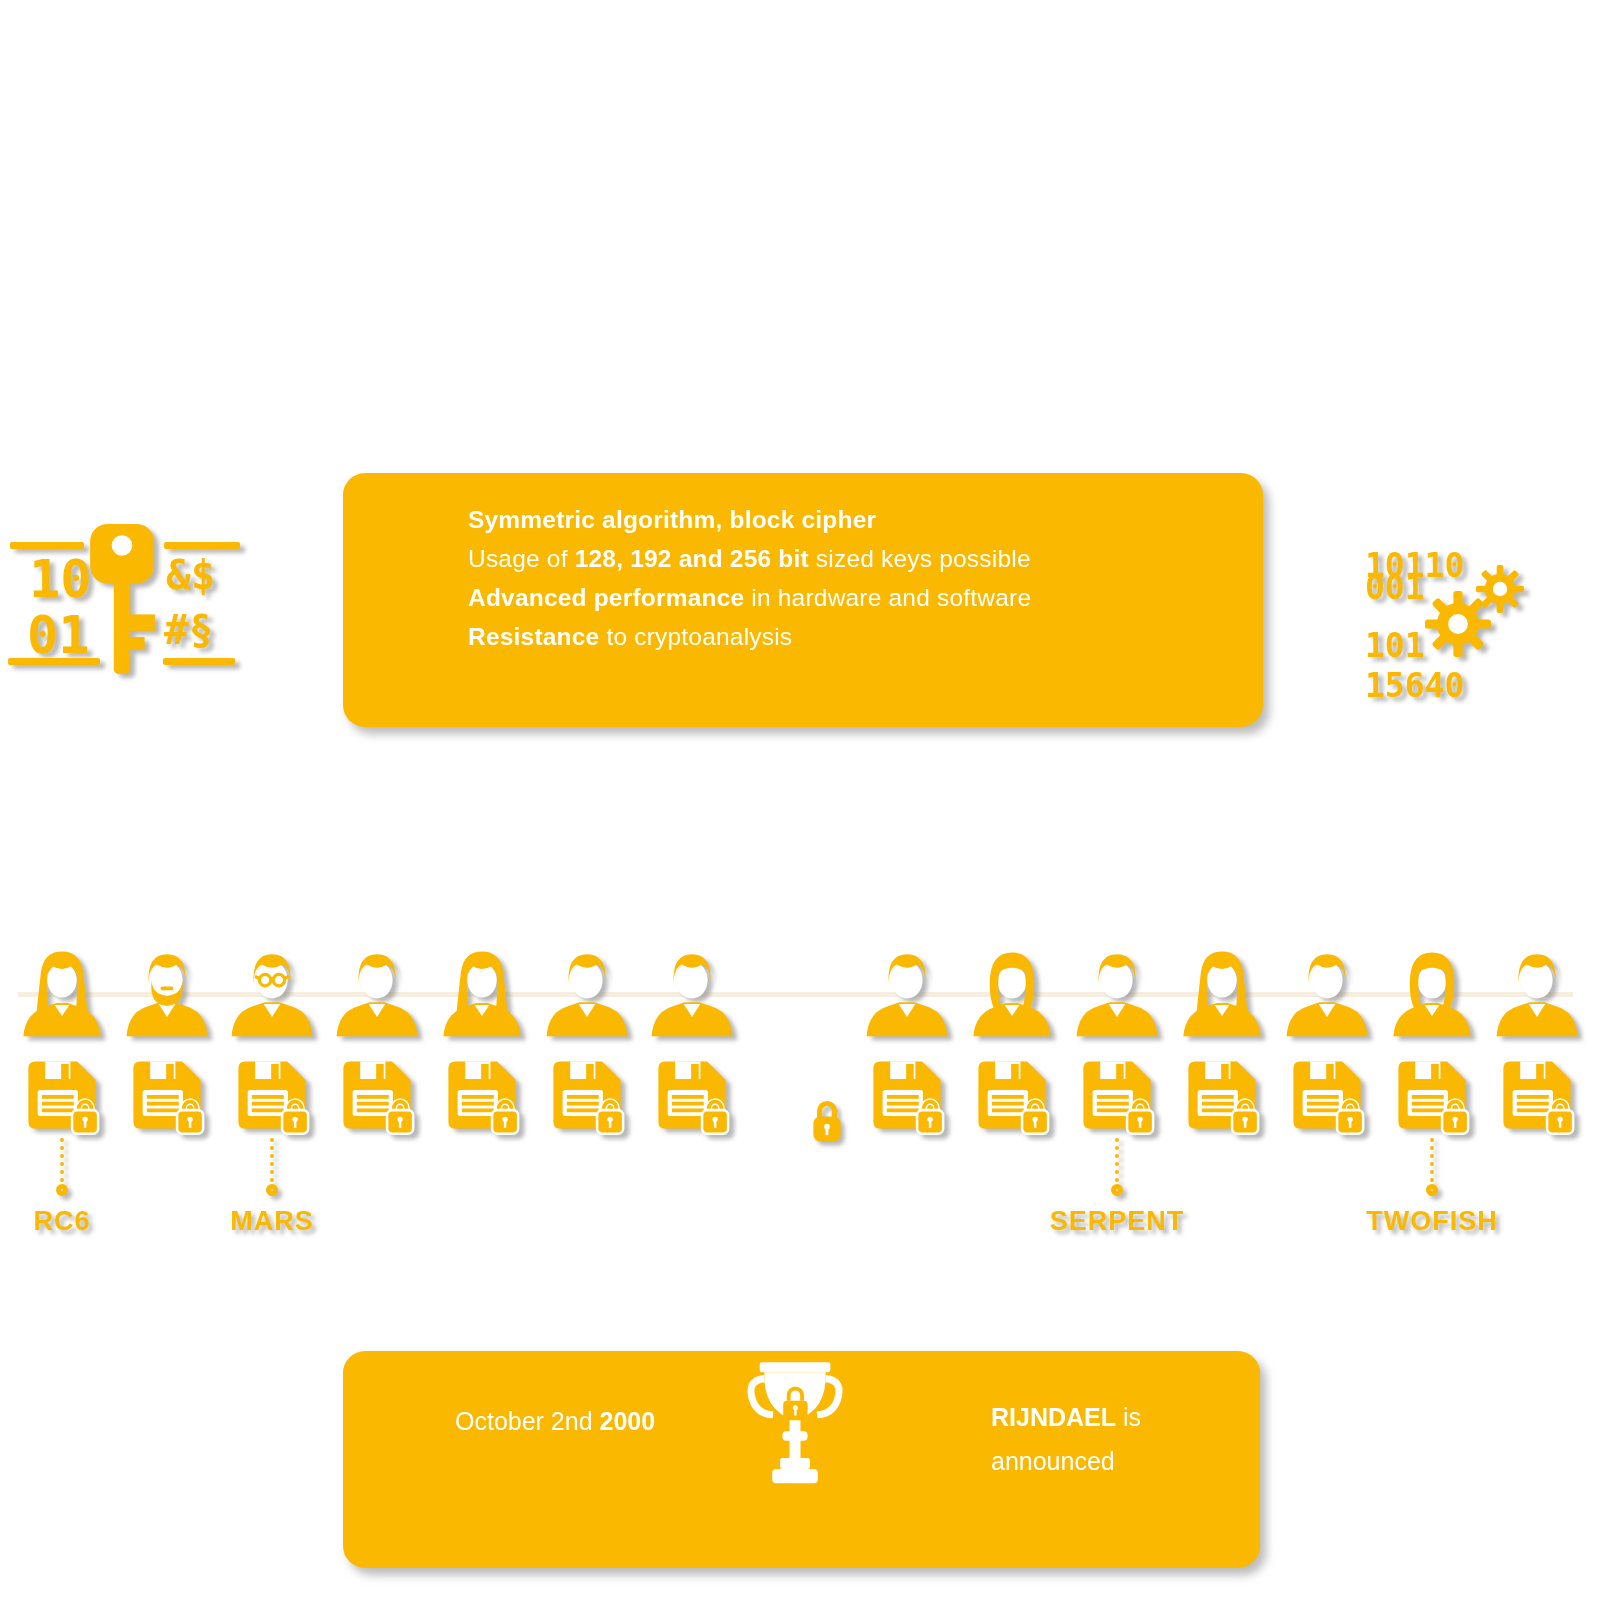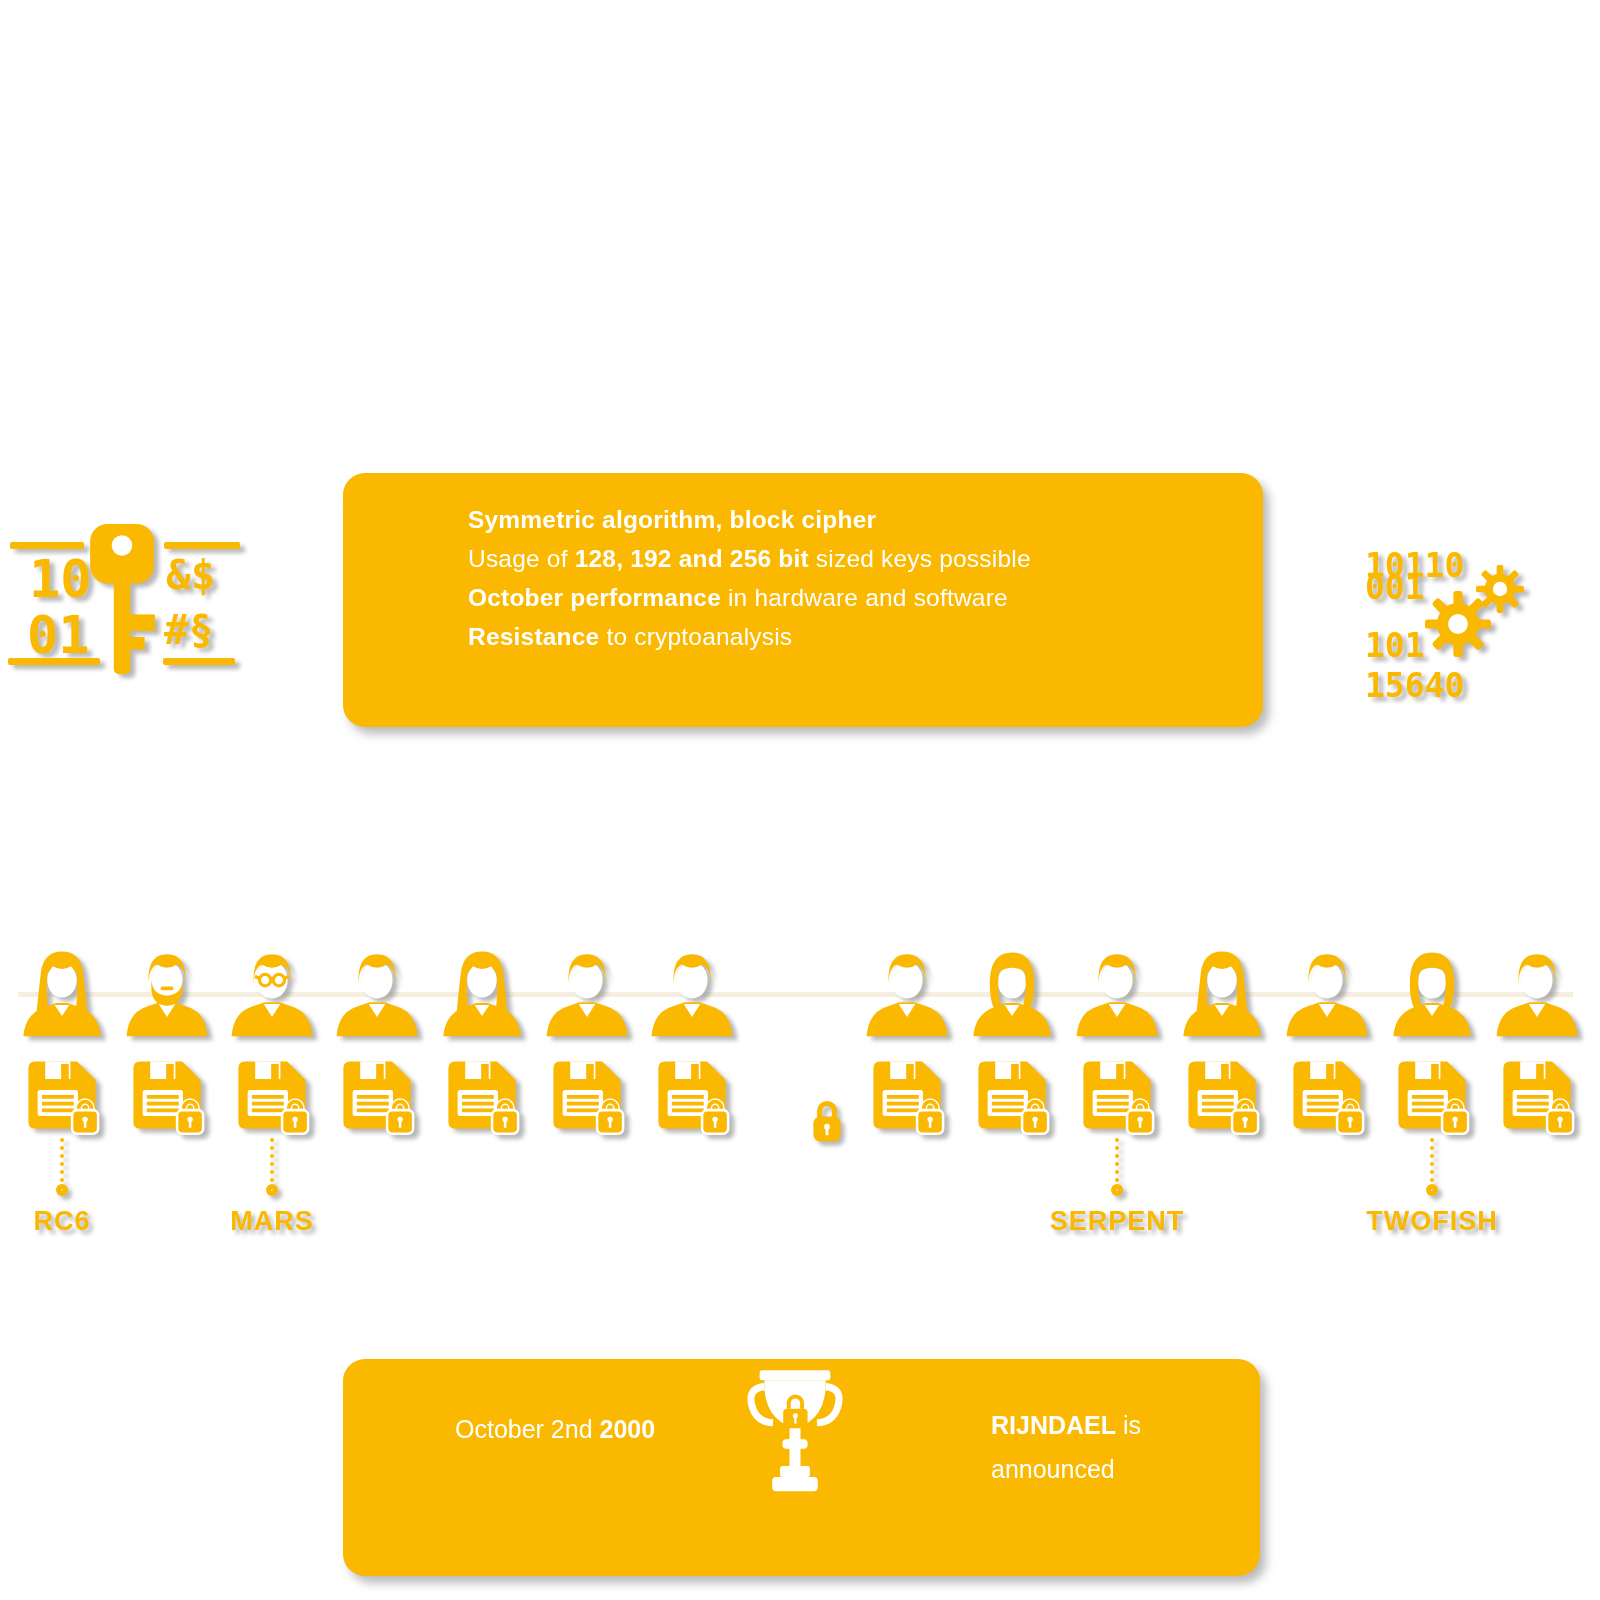--- a/index.html
+++ b/index.html
@@ -17,21 +17,21 @@
   
   .card{
     position:absolute;background:var(--amber);border-radius:22px;color:#fff;
     filter:drop-shadow(6px 7px 5px rgba(120,120,120,0.5));
   }
   #props-card{left:343px;top:473px;width:920px;height:254px;padding-left:20px;}
   #props-lines{position:absolute;left:125px;top:27px;}
   #props-lines .line{font-size:24.5px;line-height:39px;font-weight:400;letter-spacing:0.2px;}
   #props-lines b{font-weight:700;}
 
-  #winner-card{left:343px;top:1351px;width:917px;height:217px;margin-top:8px;}
+  #winner-card{left:343px;top:1351px;width:917px;height:217px;}
   #winner-date{position:absolute;left:112px;top:56px;font-size:25px;}
   #winner-date b{font-weight:700;}
   #trophy{position:absolute;left:392px;top:8px;width:120px;height:165px;color:#fff;}
   #winner-text{position:absolute;left:648px;top:44px;font-size:25px;line-height:44px;}
   #winner-text b{font-weight:700;}
 
   
   #left-icon{position:absolute;left:8px;top:515px;width:238px;height:172px;color:var(--amber);
     filter:drop-shadow(5px 4px 2px var(--shadow));}
   #left-icon .bar{position:absolute;height:7px;background:var(--amber);border-radius:2px;}
@@ -80,21 +80,21 @@
 </style>
 </head>
 <body>
 
 <div id="stage">
 
   <section class="card" id="props-card">
     <div id="props-lines">
       <div class="line"><span></span><b>Symmetric algorithm, block cipher</b><span></span></div>
       <div class="line"><span>Usage of </span><b>128, 192 and 256 bit</b><span> sized keys possible</span></div>
-      <div class="line"><span></span><b>October performance</b><span> in hardware and software</span></div>
+      <div class="line"><span></span><b>Advanced performance</b><span> in hardware and software</span></div>
       <div class="line"><span></span><b>Resistance</b><span> to cryptoanalysis</span></div>
     </div>
   </section>
 
   <div id="left-icon">
     <div class="bar" id="lb-tl"></div>
     <div class="bar" id="lb-tr"></div>
     <div class="bar" id="lb-bl"></div>
     <div class="bar" id="lb-br"></div>
     <div class="bin mono" id="lbin-0">10</div>

